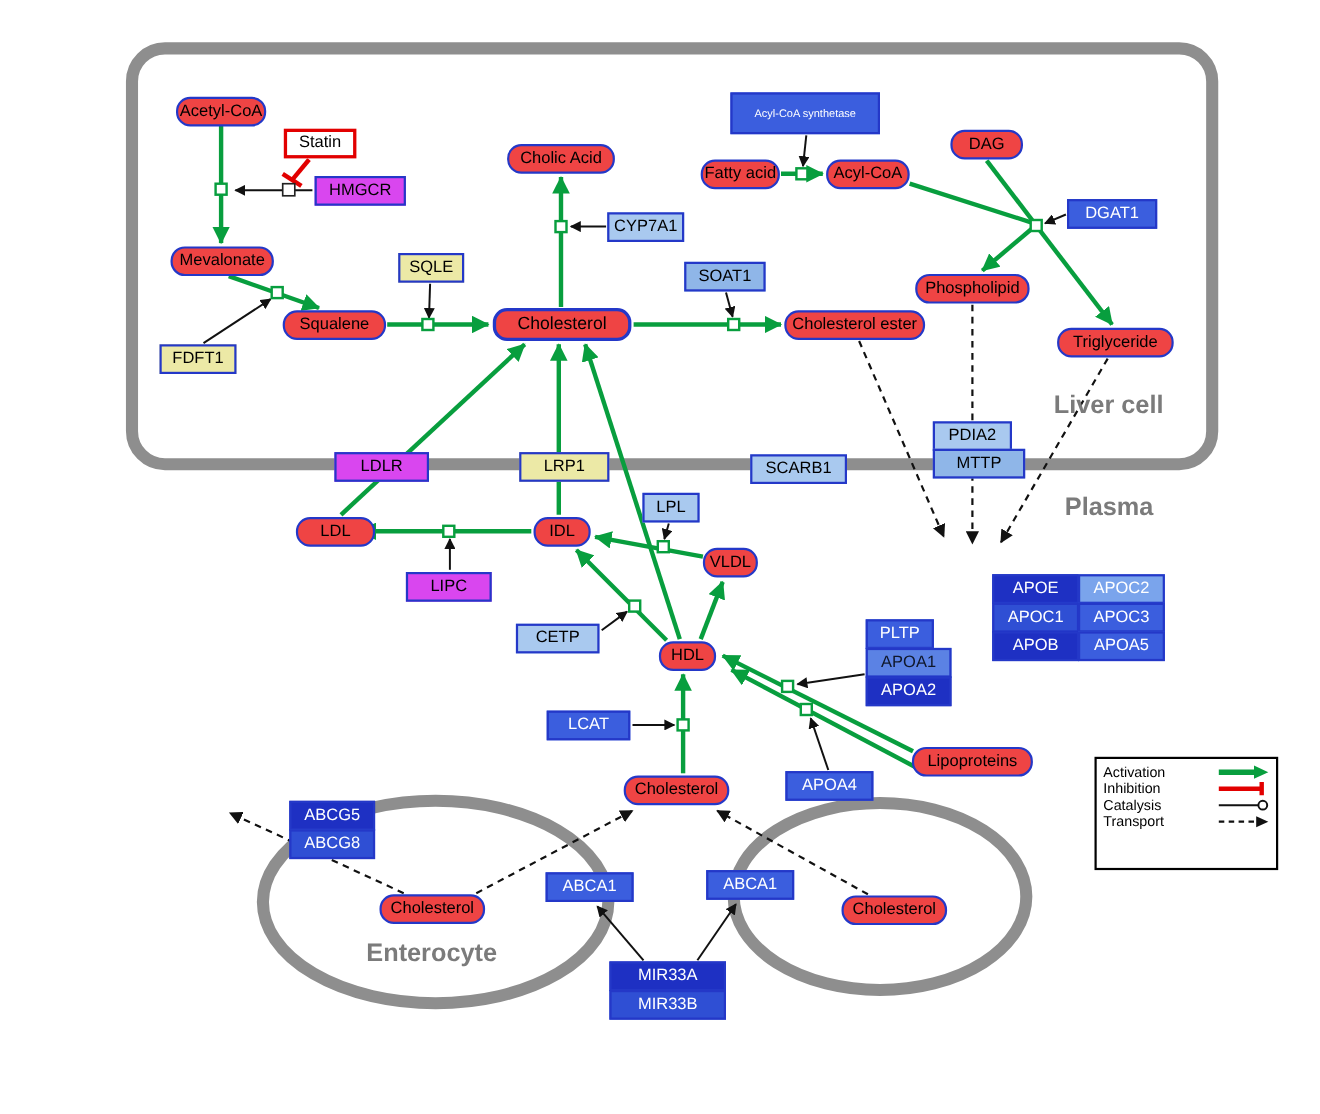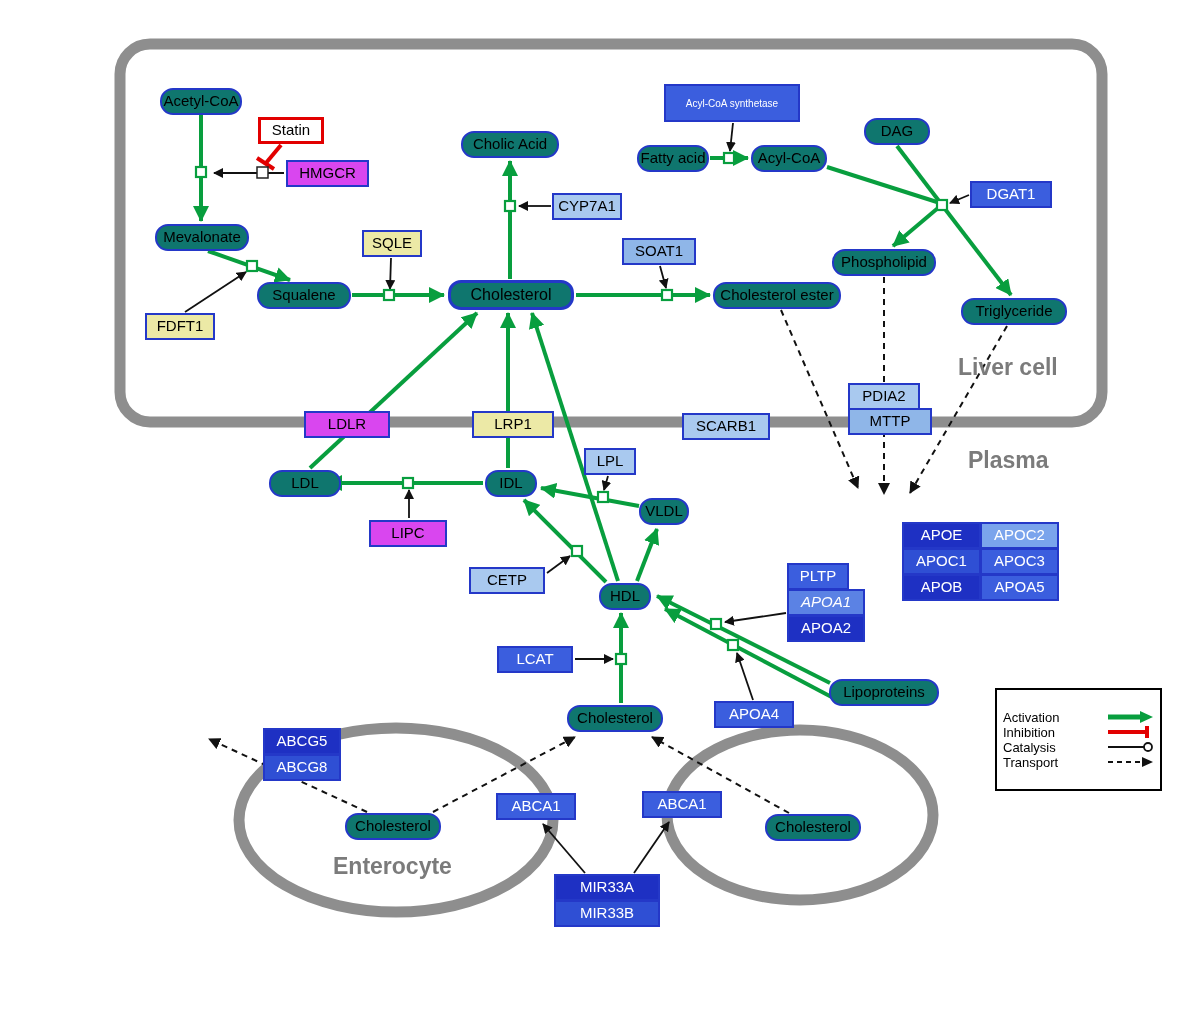--- a/index.html
+++ b/index.html
@@ -2,37 +2,37 @@
 <html><head>
 <meta charset="utf-8">
 <style>
   html,body{margin:0;padding:0;background:#fff;}
   #stage{position:relative;width:1200px;height:1013px;background:#fff;overflow:hidden;
          font-family:"Liberation Sans", sans-serif;}
   svg.layer{position:absolute;left:0;top:0;z-index:1;}
   .nd{position:absolute;z-index:2;box-sizing:border-box;display:flex;align-items:center;
       justify-content:center;text-align:center;font-size:15px;line-height:1.1;
       border:2px solid #2438c8;background:#fff;color:#000;cursor:pointer;}
-  .metab{background:#0f766e;border-radius:13px;}
+  .metab{background:#ef4444;border-radius:13px;}
   .strong{border-width:3px;font-size:16px;}
   .statin{border:3px solid #e20000;background:#fff;}
   .yellow{background:#d946ef;}
   .paleyellow{background:#ece9a6;}
   .lightblue{background:#a9c9ef;}
   .lightblue2{background:#8fb6e8;}
   .blue{background:#3b5ede;color:#fff;}
   .medblue{background:#2f4fd4;color:#fff;}
   .darkblue{background:#1e30c3;color:#fff;}
-  .ltblue3{background:#5b82e4;color:#ffffff;font-style:italic;}
+  .ltblue3{background:#5b82e4;color:#0f172a;}
   .ltblue4{background:#7aa4ec;color:#fff;}
   .small{font-size:10px;}
   .comp-label{position:absolute;z-index:2;font-weight:bold;color:#7b7b7b;font-size:23px;}
   #legend{position:absolute;left:995px;top:688px;width:167px;height:103px;z-index:3;
           background:#fff;border:2px solid #000;box-sizing:border-box;padding:4px 6px;
-          display:flex;flex-direction:column;justify-content:center;}
+          display:flex;flex-direction:column;justify-content:flex-start;}
   .lg-row{display:flex;align-items:center;justify-content:space-between;font-size:13px;color:#000;}
 </style>
 </head>
 <body>
 
 <div id="stage">
 
   <svg class="layer" width="1200" height="1013">
     <defs>
       <marker id="ga" markerWidth="18" markerHeight="16" refX="15" refY="8" orient="auto" markerUnits="userSpaceOnUse">

